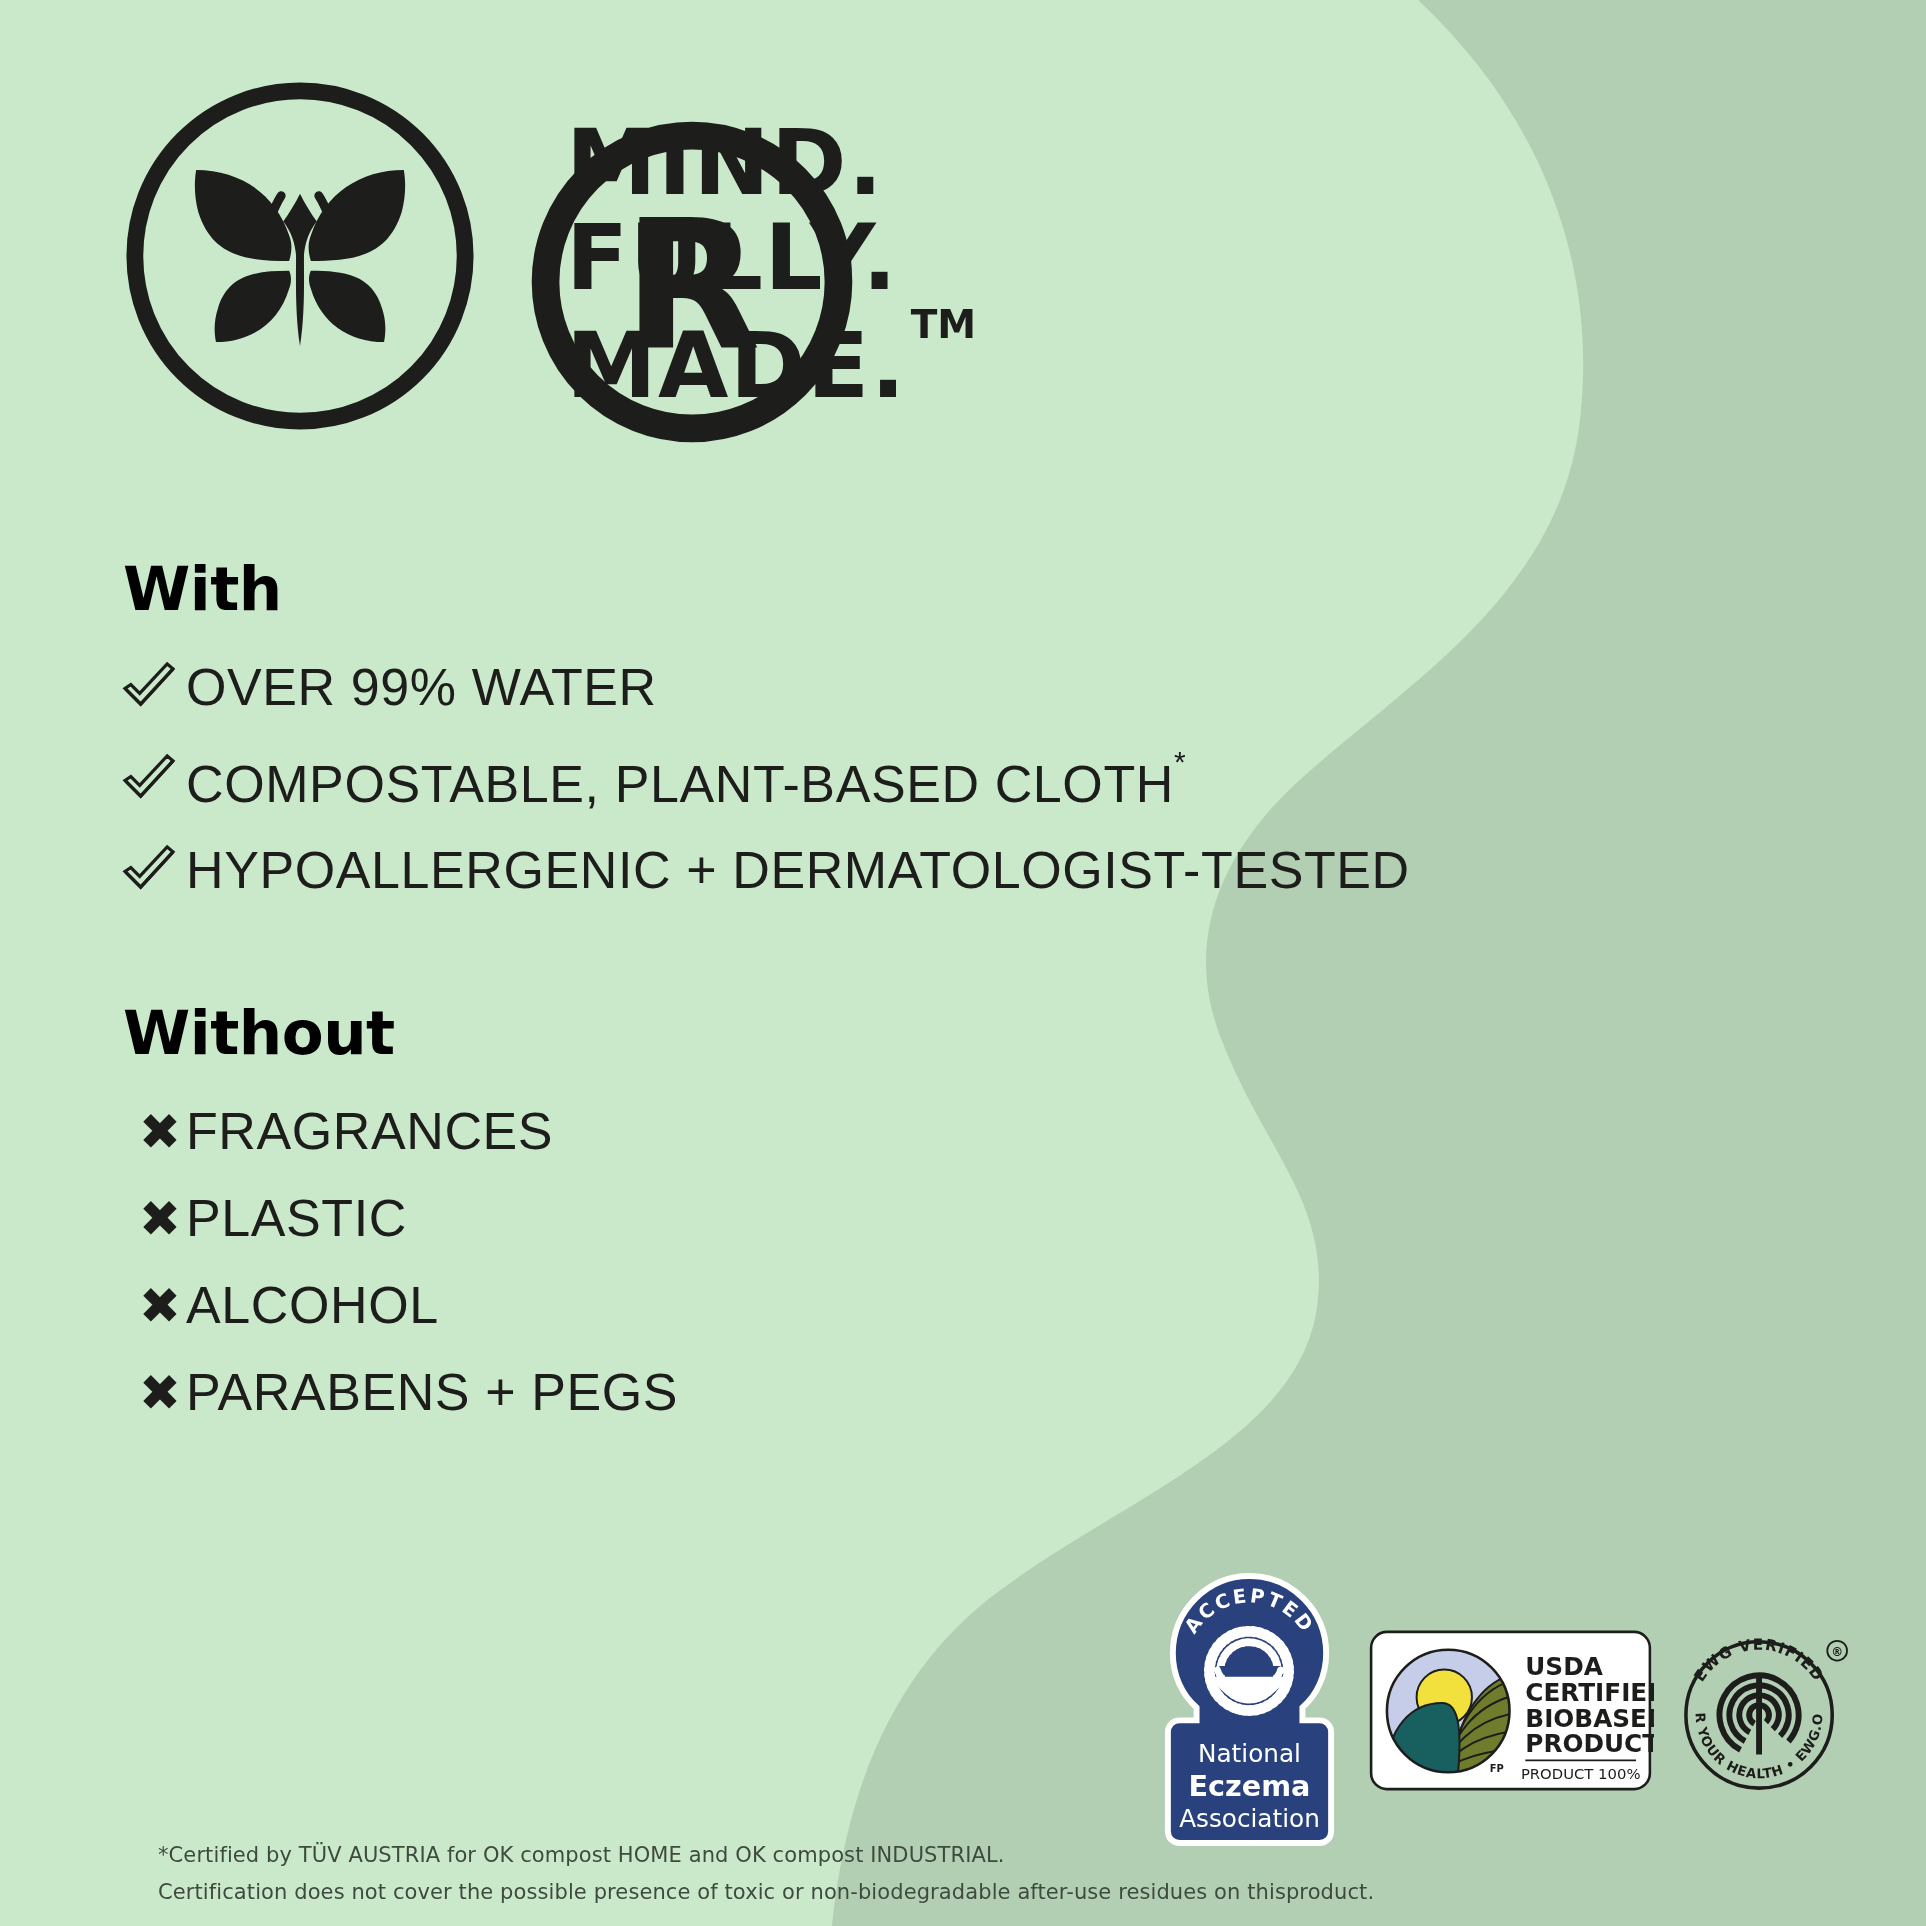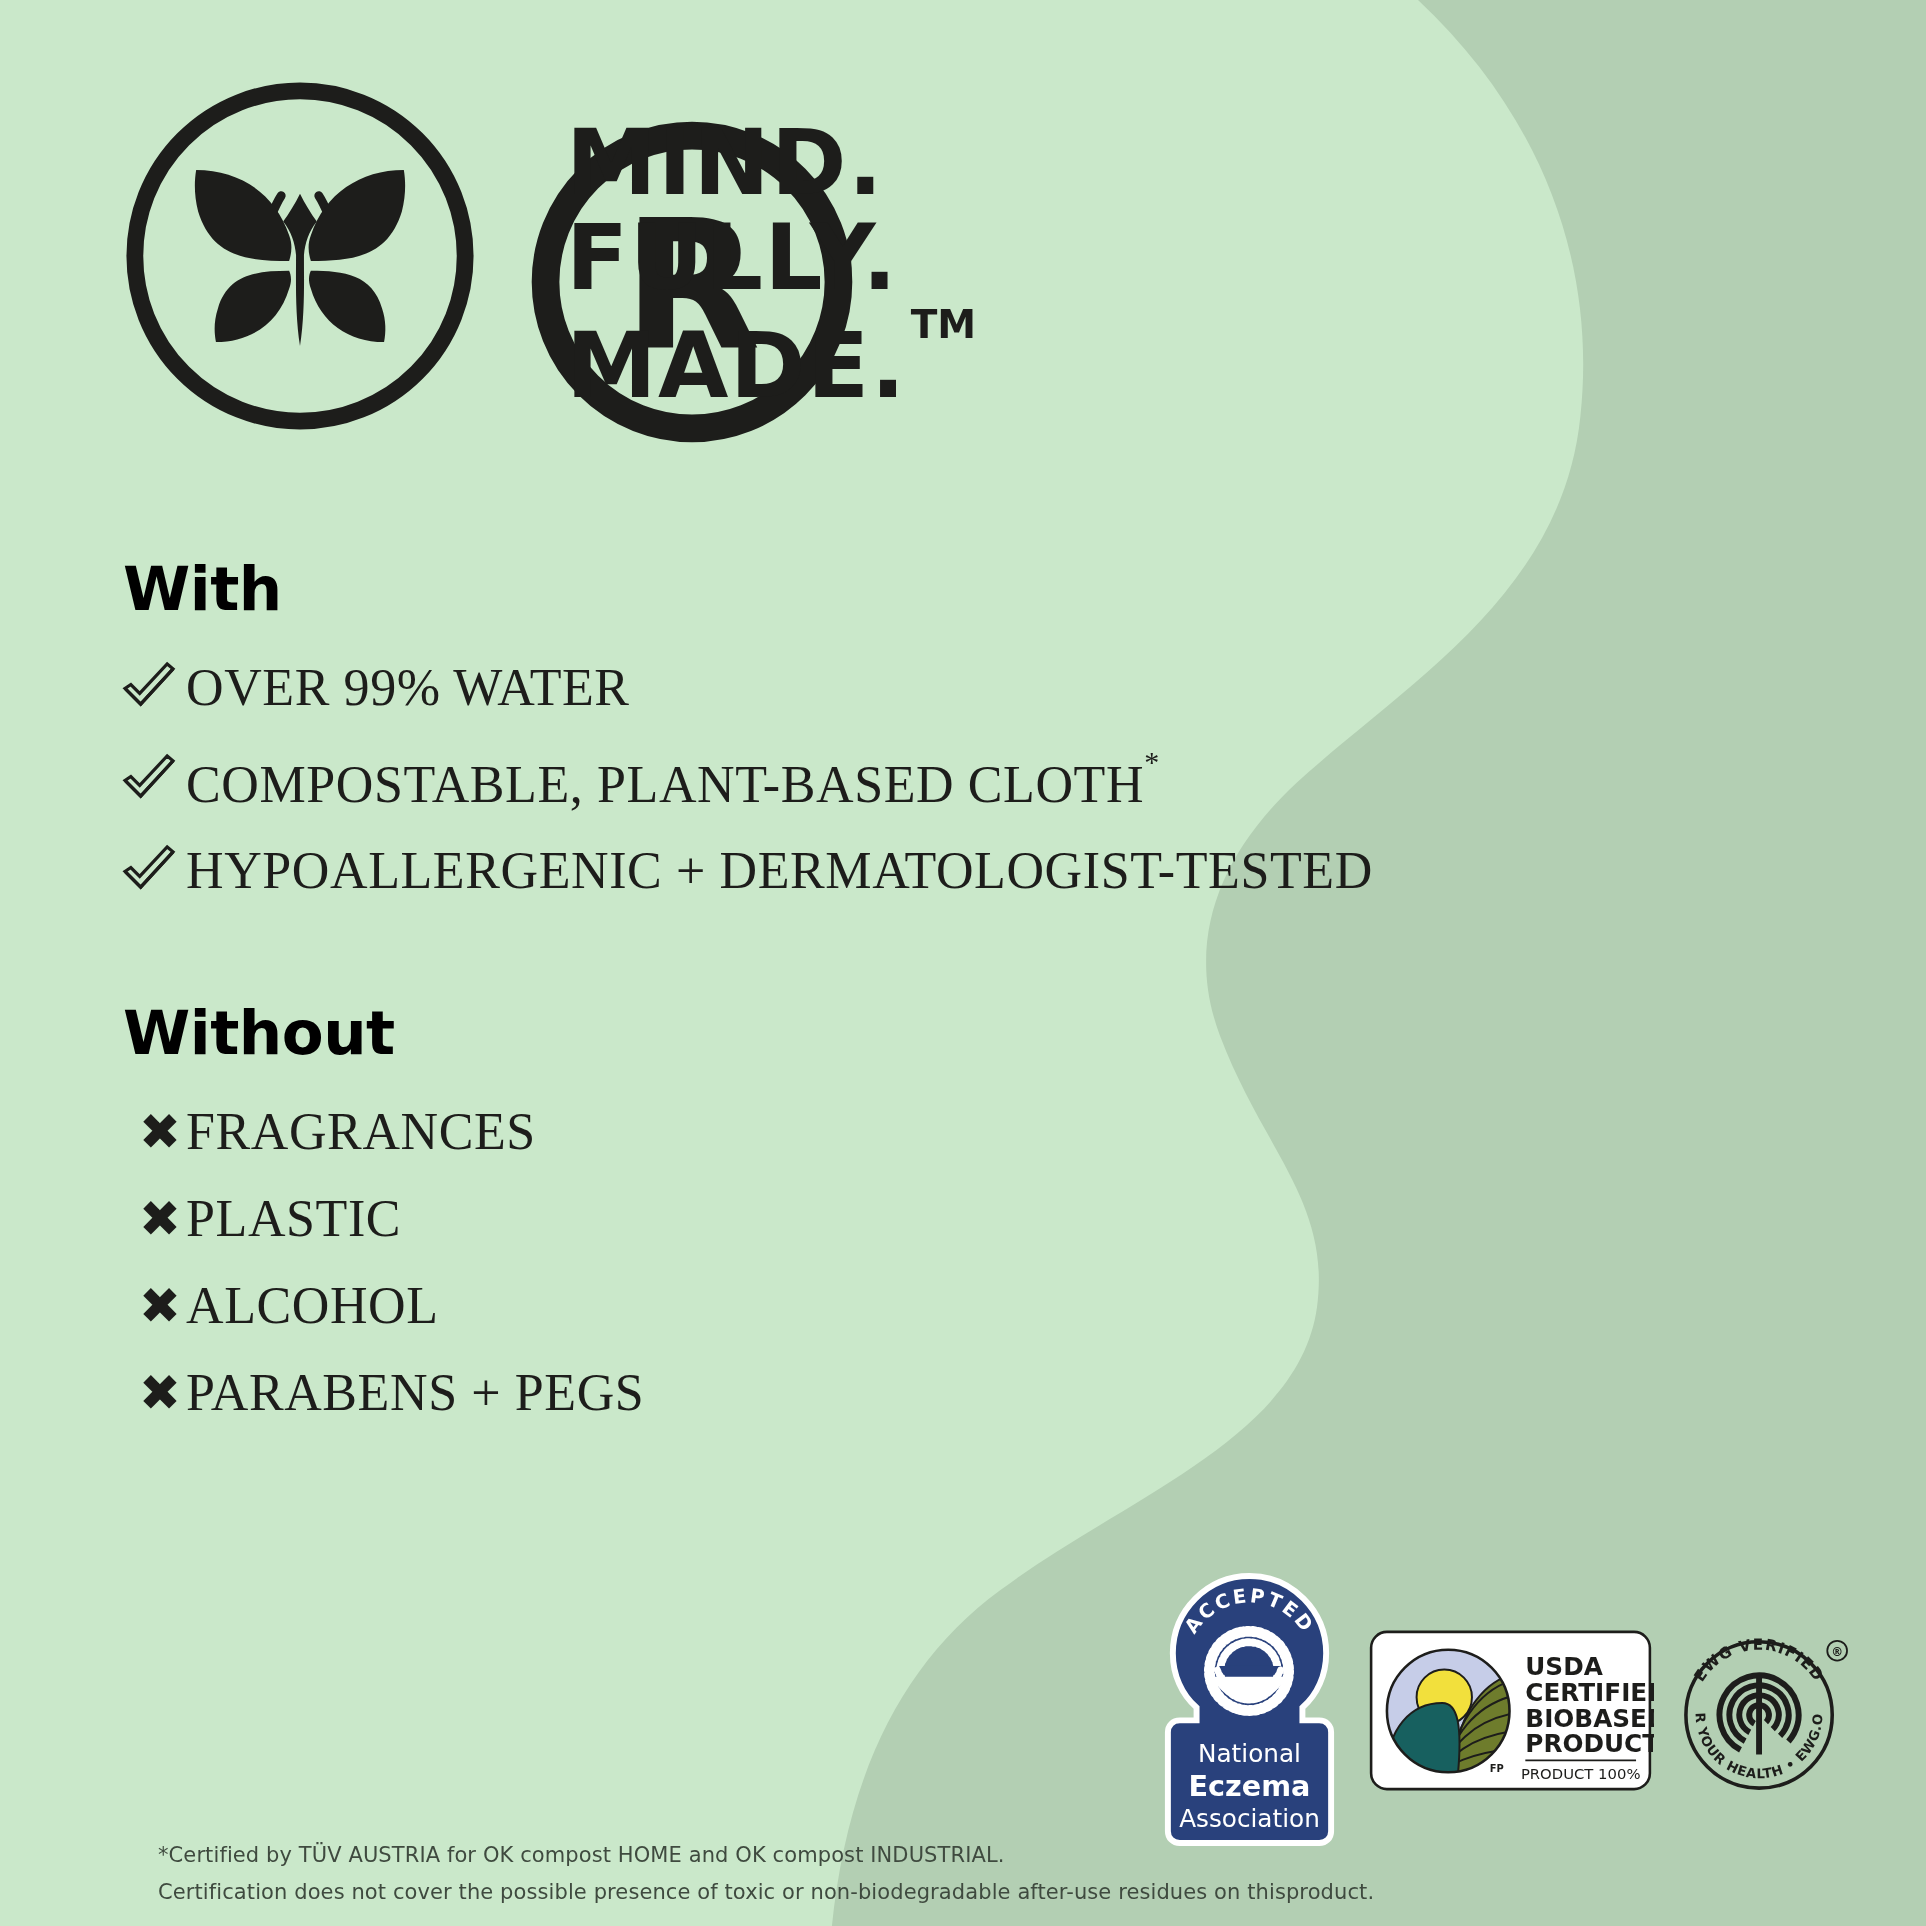--- a/index.html
+++ b/index.html
@@ -63,21 +63,21 @@
     margin-bottom:26px;
   }
   .bullet-icon{
     flex:0 0 auto;
     width:65px;
     display:flex;
     align-items:center;
     justify-content:flex-start;
   }
   .bullet-text{
-    font-family:Liberation Serif, serif;
+    font-family:Liberation Sans, sans-serif;
     font-weight:400;
     font-size:52px;
     line-height:59px;
     letter-spacing:0.6px;
     color:#1d1d1b;
     white-space:nowrap;
   }
   .sup-star{font-size:30px;vertical-align:super;position:relative;top:-12px;}
   .x-glyph{
     font-family:"DejaVu Sans",sans-serif;

